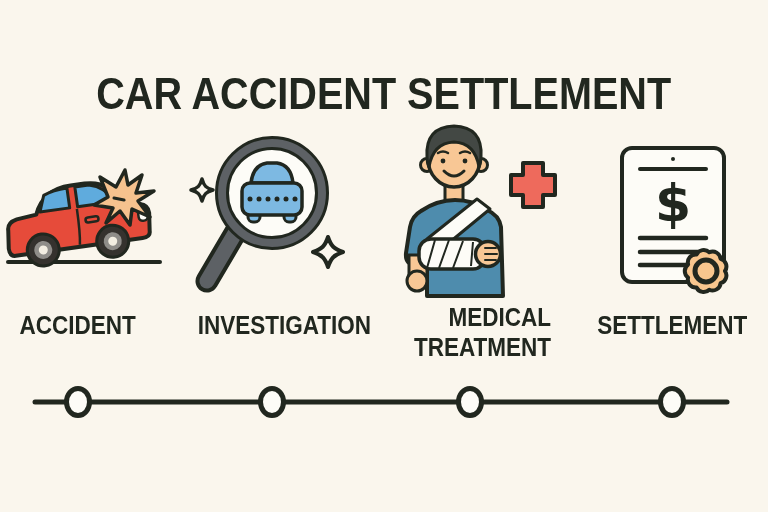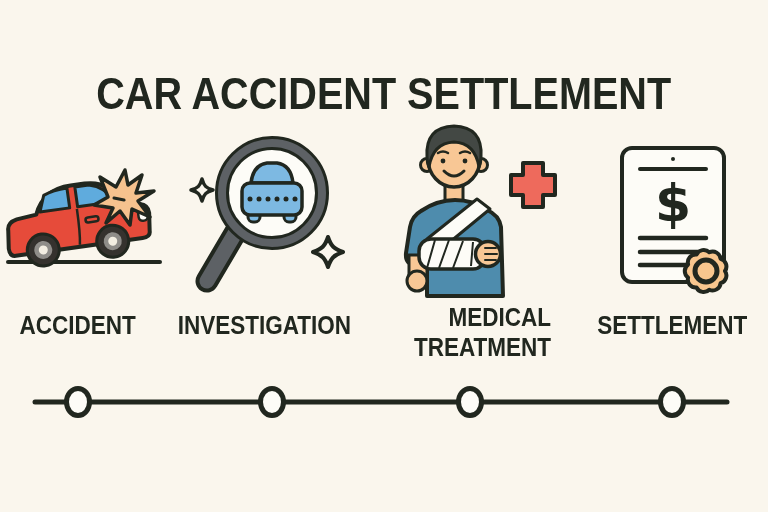--- a/index.html
+++ b/index.html
@@ -175,21 +175,21 @@
     </g>
     <g>
       <path class="f-seal" stroke-width="4" stroke-linejoin="round" d="M127,138 A8 8 0 0 1 122.6,150.2 A8 8 0 0 1 111.3,156.7 A8 8 0 0 1 98.5,154.5 A8 8 0 0 1 90.1,144.5 A8 8 0 0 1 90.1,131.5 A8 8 0 0 1 98.5,121.5 A8 8 0 0 1 111.3,119.3 A8 8 0 0 1 122.6,125.8 A8 8 0 0 1 127,138 Z"></path>
       <circle class="sk" cx="108" cy="138" r="11" stroke-width="5"></circle>
     </g>
   </svg>
 
   <div class="step-label" style="left:-22px;top:312px">
     <span>ACCIDENT</span>
   </div>
-  <div class="step-label" style="left:164px;top:312px">
+  <div class="step-label" style="left:184px;top:312px">
     <span>INVESTIGATION</span>
   </div>
   <div class="step-label wrap" style="left:380px;top:302px">
     <span>MEDICAL TREATMENT</span>
   </div>
   <div class="step-label" style="left:572px;top:312px">
     <span>SETTLEMENT</span>
   </div>
 
   <svg class="icon" style="left:0;top:376px" width="768" height="52" viewBox="0 0 768 52">

